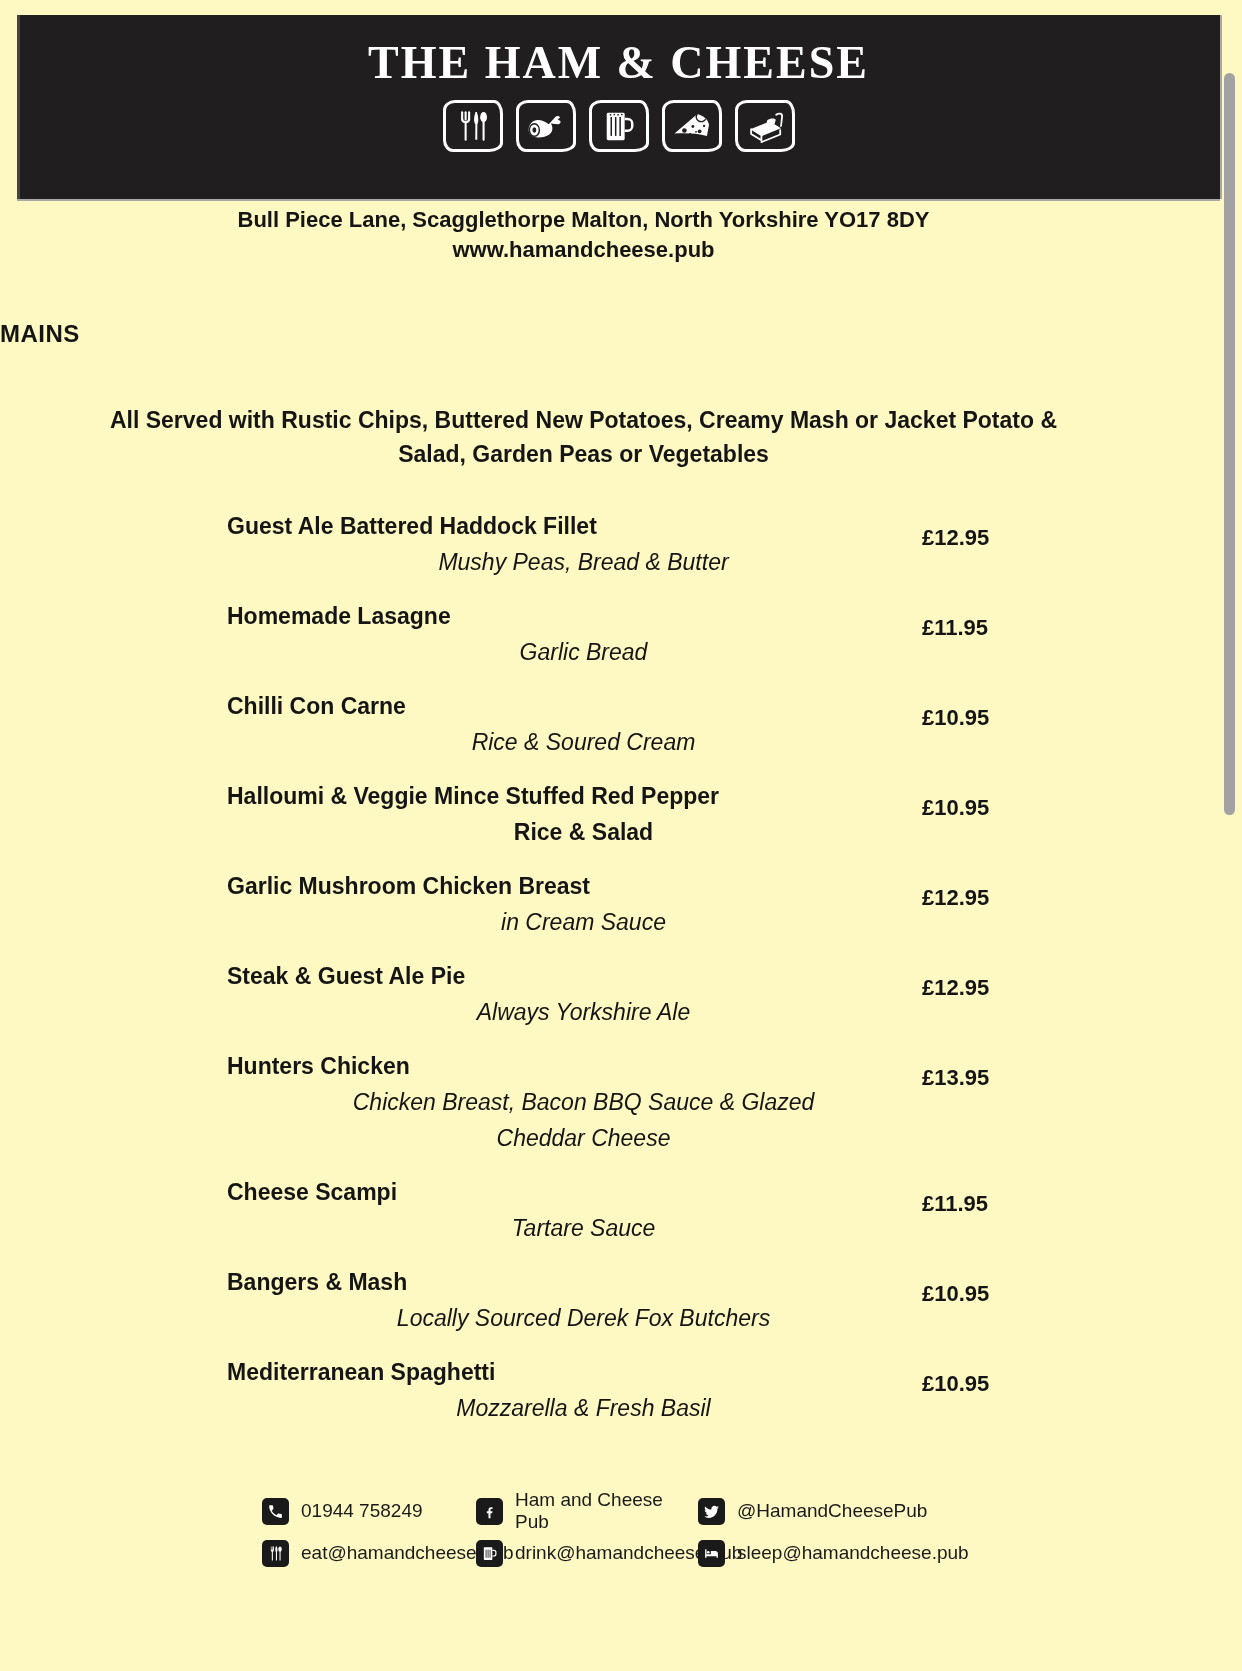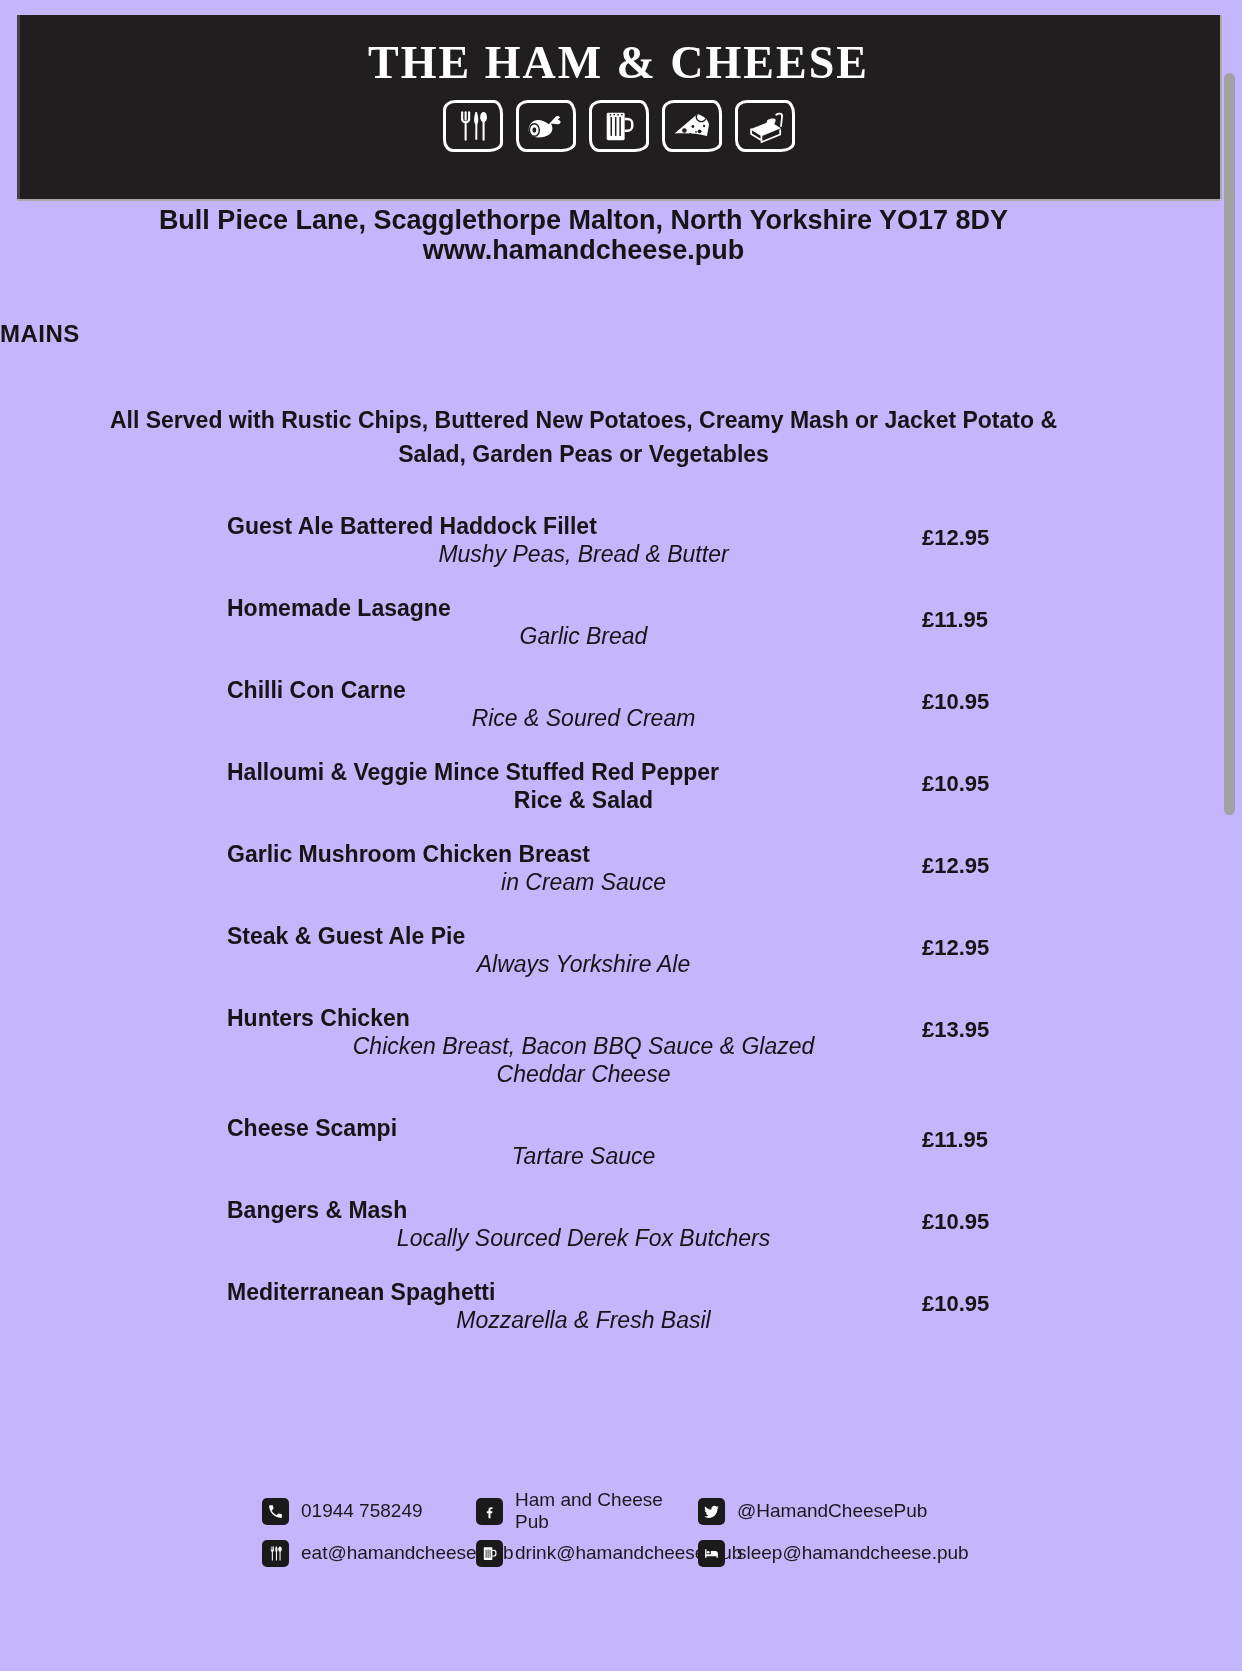--- a/index.html
+++ b/index.html
@@ -1,46 +1,46 @@
 <!DOCTYPE html>
 <html><head>
 <meta charset="utf-8">
 <style>
   html,body{margin:0;padding:0;}
   body{background:#ffffff;font-family:"Liberation Sans",sans-serif;color:#151515;}
-  .page{position:relative;width:1242px;height:1671px;background:#c4b5fd;overflow:hidden;}
+  .page{position:relative;width:1242px;height:1671px;background:#fef9c3;overflow:hidden;}
 
   
   .banner{position:absolute;left:17px;top:15px;width:1203px;height:184px;background:#211e1f;
           box-shadow:inset 3px 0 0 #454345, 0 2px 0 #a9a9a9, 2px 0 0 #a9a9a9;}
   .banner-title{padding-top:23px;text-align:center;font-family:"Liberation Serif",serif;
                 font-weight:700;font-size:46px;line-height:50px;color:#ffffff;letter-spacing:2px;}
   .banner-icons{display:flex;justify-content:center;gap:13px;margin-top:12px;}
   .icon-box{width:60px;height:52px;border:3px solid #ffffff;box-sizing:border-box;
             border-radius:12px 9px 14px 10px / 10px 14px 9px 12px;
             display:flex;align-items:center;justify-content:center;}
   .icon-box svg{display:block;}
 
   
   .address{position:absolute;top:205px;left:0;width:1167px;text-align:center;
-           font-size:27px;font-weight:700;line-height:30px;}
+           font-size:22px;font-weight:700;line-height:30px;}
 
   
   .mains{position:absolute;top:320px;left:0;width:1167px;text-align:left;
          font-size:24px;font-weight:700;letter-spacing:.5px;}
   .note{position:absolute;top:403px;left:0;width:1167px;text-align:center;
         font-size:23px;font-weight:700;line-height:34px;}
 
   
   .menu{position:absolute;top:512px;left:227px;width:713px;}
   .menu-item{position:relative;margin-bottom:26px;}
   .item-name{font-size:23px;font-weight:700;line-height:28px;}
   .item-price{position:absolute;left:695px;top:12px;font-size:22px;font-weight:700;
               line-height:28px;white-space:nowrap;}
-  .item-desc{font-size:23px;font-style:italic;text-align:center;line-height:28px;}
+  .item-desc{font-size:23px;font-style:italic;text-align:center;line-height:28px;margin-top:8px;}
   .item-desc.bold-style{font-style:normal;font-weight:700;}
 
   
   .footer{position:absolute;left:262px;top:1492px;display:grid;
           grid-template-columns:214px 222px auto;row-gap:4px;}
   .contact{display:flex;align-items:center;gap:12px;height:38px;font-size:19px;color:#1a1a1a;}
   .badge{width:27px;height:27px;border-radius:5px;background:#1a1a1a;
          display:flex;align-items:center;justify-content:center;flex:0 0 27px;}
   .badge svg{display:block;}
 

